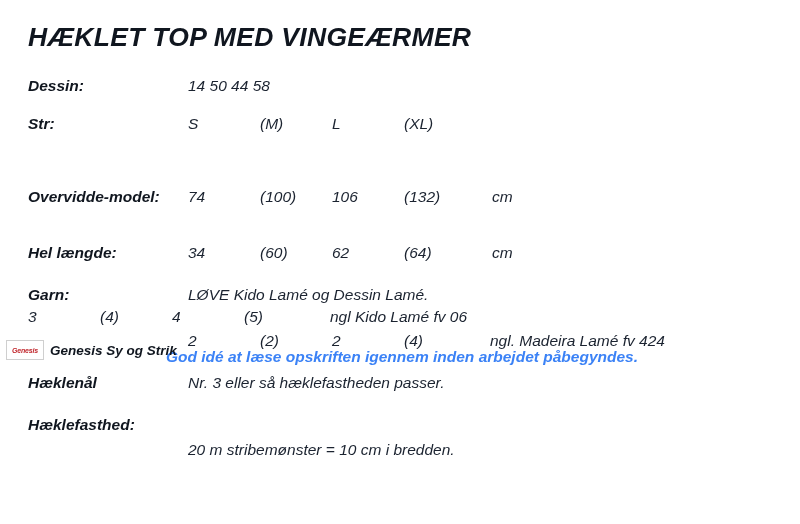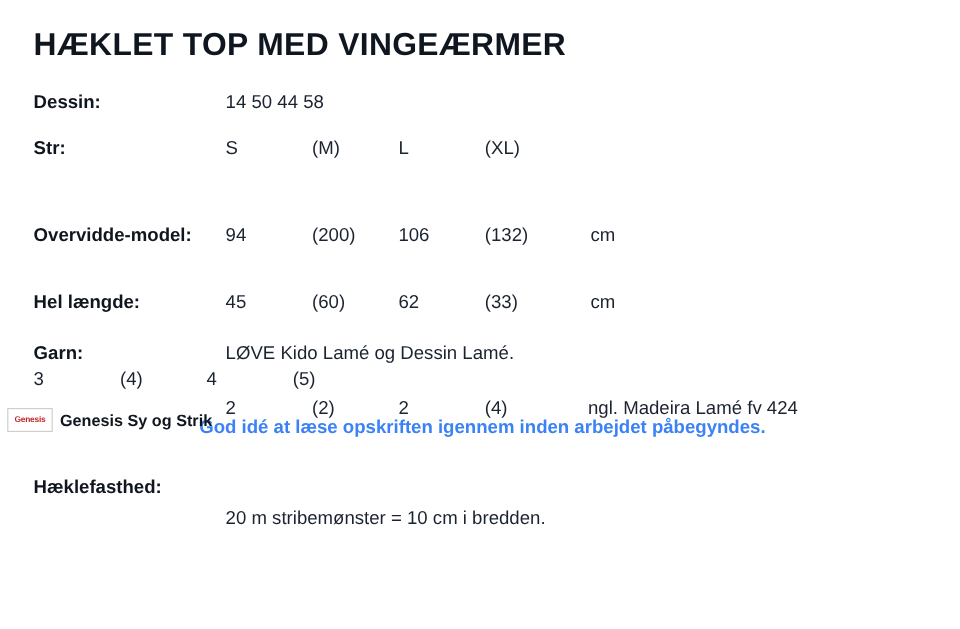--- a/index.html
+++ b/index.html
@@ -14,20 +14,21 @@
     color: #1b2330;
     overflow: hidden;
     position: relative;
   }
   .page {
     position: relative;
     width: 800px;
     height: 380px;
     box-sizing: border-box;
     padding: 18px 24px 0 28px;
+    font-style: italic;
   }
   .doc-title {
     font-size: 26.5px;
     font-weight: bold;
     letter-spacing: 0.3px;
     margin: 4px 0 0 0;
     color: #10161f;
   }
 
   .row {
@@ -144,37 +145,37 @@
       <div class="col">L</div>
       <div class="col wide">(XL)</div>
     </div>
   </div>
 
   <div class="gap-20"></div>
 
   <div class="row">
     <div class="label">Overvidde-model:</div>
     <div class="vals">
-      <div class="col">94</div>
-      <div class="col">(200)</div>
+      <div class="col">74</div>
+      <div class="col">(100)</div>
       <div class="col">106</div>
       <div class="col wide">(132)</div>
       <div class="unit">cm</div>
     </div>
   </div>
 
   <div class="gap-4"></div>
 
   <div class="row">
     <div class="label">Hel længde:</div>
     <div class="vals">
-      <div class="col">45</div>
+      <div class="col">34</div>
       <div class="col">(60)</div>
       <div class="col">62</div>
-      <div class="col wide">(33)</div>
+      <div class="col wide">(64)</div>
       <div class="unit">cm</div>
     </div>
   </div>
 
   <div class="gap-24"></div>
 
   <div class="row">
     <div class="label">Garn:</div>
     <div class="vals">
       <div class="free">LØVE Kido Lamé  og Dessin Lamé.</div>
@@ -182,38 +183,45 @@
   </div>
 
   <div class="gap-4"></div>
 
   <div class="row">
     <div class="vals">
       <div class="col">3</div>
       <div class="col">(4)</div>
       <div class="col">4</div>
       <div class="col wide">(5)</div>
+      <div class="free">ngl Kido Lamé fv 06</div>
     </div>
   </div>
 
   <div class="gap-6"></div>
 
   <div class="row">
     <div class="label"></div>
     <div class="vals">
       <div class="col">2</div>
       <div class="col">(2)</div>
       <div class="col">2</div>
       <div class="col wide">(4)</div>
       <div class="free">ngl. Madeira Lamé fv 424</div>
     </div>
   </div>
 
   <div class="gap-24"></div>
 
+  <div class="row">
+    <div class="label">Hæklenål</div>
+    <div class="vals">
+      <div class="free">Nr. 3 eller så hæklefastheden passer.</div>
+    </div>
+  </div>
 
   <div class="gap-24"></div>
 
   <div class="row">
     <div class="label">Hæklefasthed:</div>
   </div>
 
   <div class="gap-8"></div>
 
   <div class="sub-line">

